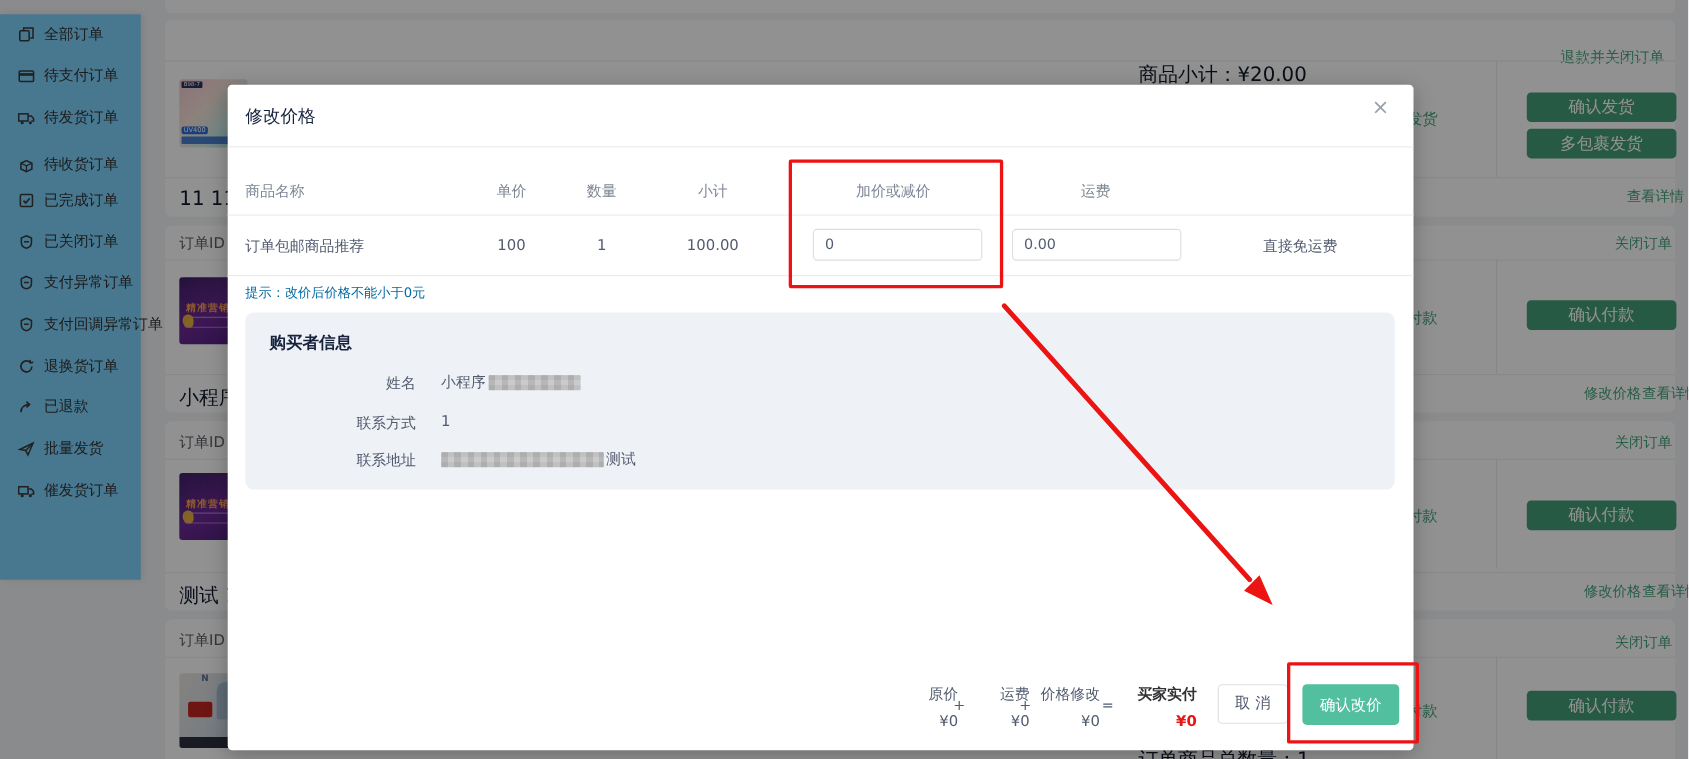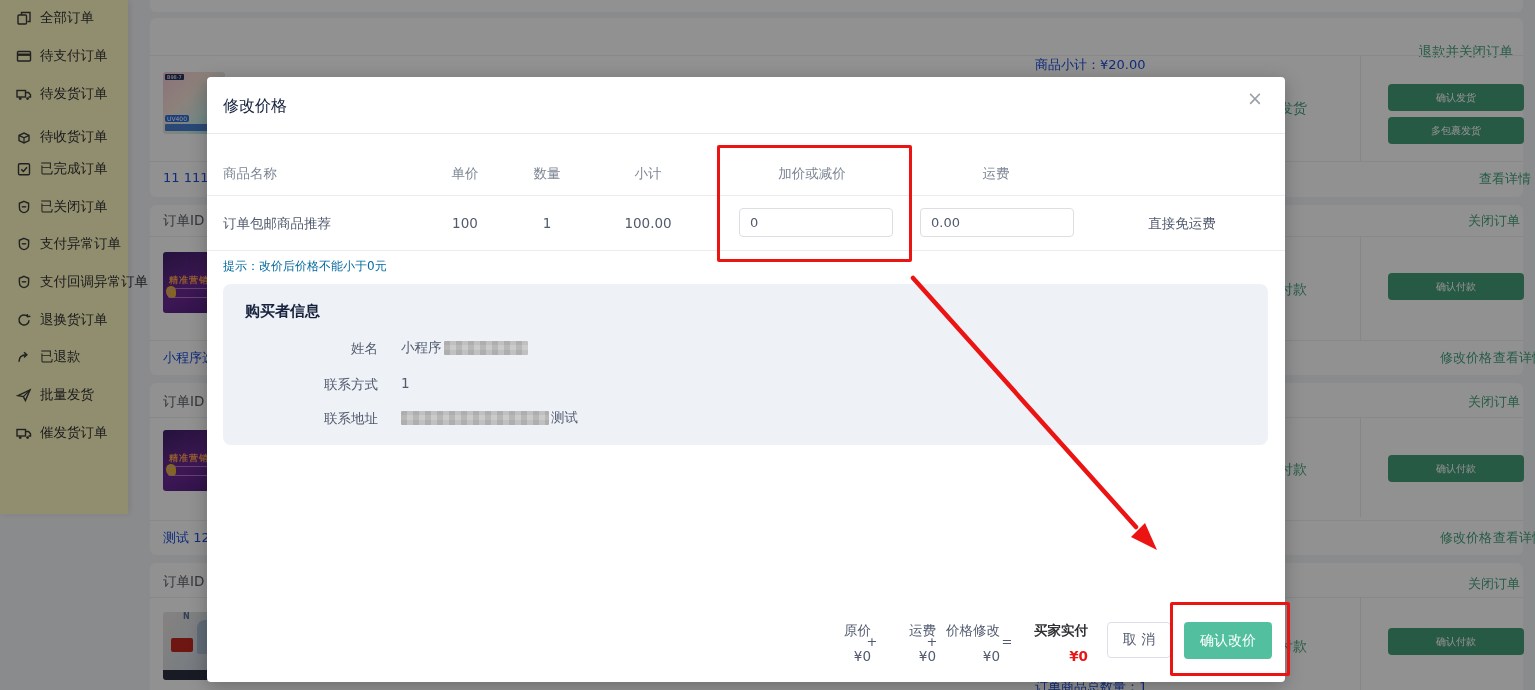--- a/index.html
+++ b/index.html
@@ -1,32 +1,32 @@
 <!DOCTYPE html>
 <html><head>
 <meta charset="utf-8">
 <style>
   html,body{margin:0;padding:0;}
   body{font-family:"DejaVu Sans","Liberation Sans",sans-serif;-webkit-font-smoothing:antialiased;}
   .app{position:relative;width:1535px;height:690px;overflow:hidden;background:#f3f4f6;}
   .abs{position:absolute;}
   
-  .sidebar{left:0;top:0;width:128px;height:514px;background:#fef9c3;box-shadow:2px 0 6px rgba(0,0,0,.08);z-index:2;}
+  .sidebar{left:0;top:13px;width:128px;height:514px;background:#7dd3fc;box-shadow:2px 0 6px rgba(0,0,0,.08);z-index:2;}
   .side-item{position:absolute;left:0;width:128px;height:30px;display:flex;align-items:center;gap:8px;padding-left:16px;box-sizing:border-box;font-size:13.5px;color:#333;cursor:pointer;white-space:nowrap;}
   .side-item svg{flex:0 0 auto;}
   
   .card{position:absolute;left:150px;width:1373px;background:#fff;border-radius:6px;z-index:1;}
   .hline{position:absolute;left:0;right:0;height:0;border-top:1px solid #efefef;}
   .vline{position:absolute;width:0;border-left:1px solid #ececec;}
   .obar-label{font-weight:bold;color:#303133;}
   .obar-val{color:#606266;}
   .glink{color:#46a37c;font-size:13px;cursor:pointer;white-space:nowrap;}
-  .gbtn{position:absolute;background:#459e79;color:#fff;font-size:10px;border:none;border-radius:4px;display:flex;align-items:center;justify-content:center;cursor:pointer;}
+  .gbtn{position:absolute;background:#459e79;color:#fff;font-size:15px;border:none;border-radius:4px;display:flex;align-items:center;justify-content:center;cursor:pointer;}
   .status-txt{position:absolute;font-size:14px;color:#46a37c;white-space:nowrap;}
-  .frag{position:absolute;font-size:13px;color:#1d4ed8;white-space:nowrap;}
+  .frag{position:absolute;font-size:18px;color:#0f172a;white-space:nowrap;}
   .idtxt{position:absolute;font-size:13.5px;color:#5c6066;white-space:nowrap;}
   
   .thumb{position:absolute;width:62px;border-radius:3px;overflow:hidden;}
   .thumb-kids{height:62px;background:linear-gradient(135deg,#f3c9d4 0%,#f8e3d8 38%,#cdeeea 68%,#8fd3d8 100%);}
   .thumb-kids .chip{position:absolute;left:2px;top:2px;background:#27335c;color:#fff;font-size:5px;padding:0 2px;border-radius:1px;}
   .thumb-kids .uv{position:absolute;left:2px;bottom:12px;background:#2f6fd6;color:#fff;font-size:6px;padding:0 2px;border-radius:2px;}
   .thumb-kids .bar{position:absolute;left:2px;bottom:3px;background:#4a7fd0;height:7px;width:46px;border-radius:1px;}
   .thumb-promo{height:61px;background:linear-gradient(155deg,#41216b 0%,#6d2a96 55%,#4e1f7e 100%);}
   .thumb-promo .sun{position:absolute;right:4px;top:4px;width:12px;height:12px;border-radius:50%;background:#f59b3c;}
   .thumb-promo .t{position:absolute;left:6px;top:22px;color:#ff9f54;font-size:9px;font-weight:bold;letter-spacing:1px;}

